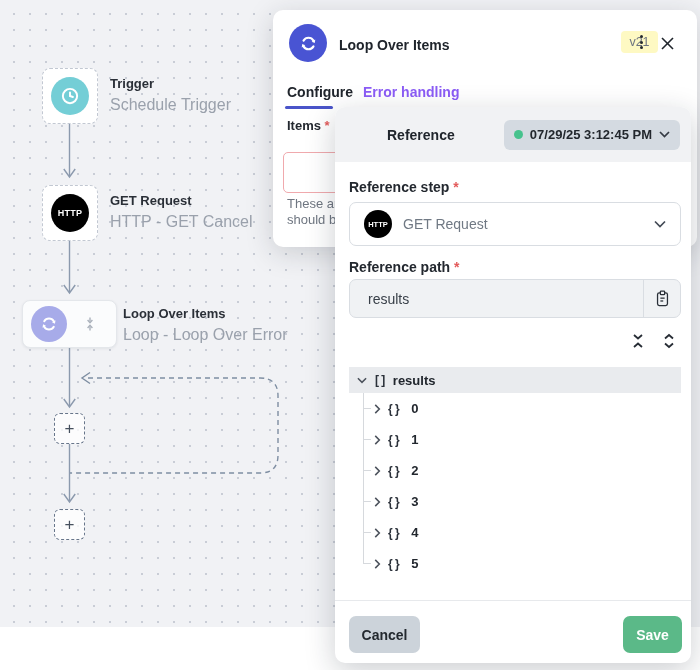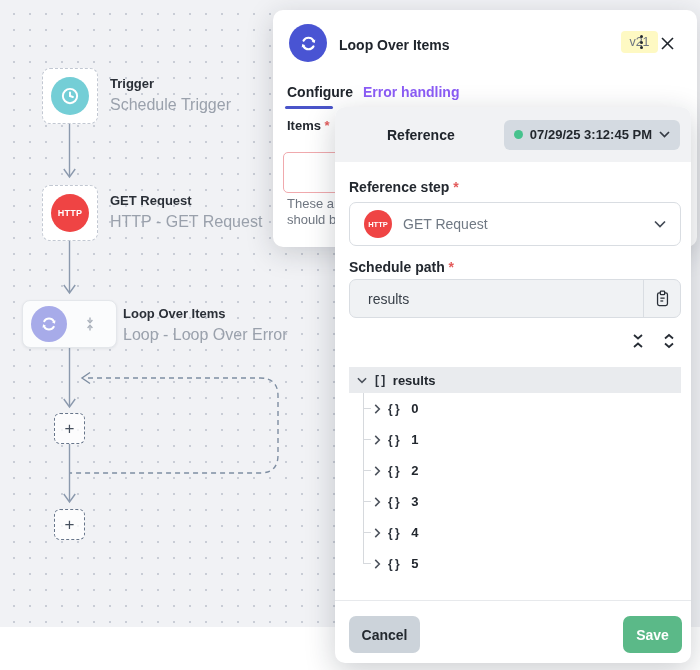--- a/index.html
+++ b/index.html
@@ -15,21 +15,21 @@
   }
   .edges { position: absolute; left: 0; top: 0; z-index: 1; }
 
   .node-box {
     position: absolute; width: 56px; height: 56px; background: #ffffff;
     border: 1.5px dashed #c2c8d2; border-radius: 8px;
     display: flex; align-items: center; justify-content: center; z-index: 1;
   }
   .circle-icon { border-radius: 50%; display: flex; align-items: center; justify-content: center; }
   .teal { background: #74ced6; width: 38px; height: 38px; }
-  .black { background: #ef4444; width: 38px; height: 38px; }
+  .black { background: #000000; width: 38px; height: 38px; }
   .lavender { background: #a7abe9; width: 36px; height: 36px; }
   .indigo { background: #4954d3; width: 38px; height: 38px; }
   .http-txt { color: #fff; font-size: 9px; font-weight: bold; letter-spacing: .2px; }
   .http-sm { color: #fff; font-size: 7.5px; font-weight: bold; }
 
   .node-title { position: absolute; font-size: 13px; font-weight: bold; color: #2a2f37; z-index: 1; white-space: nowrap; }
   .node-sub   { position: absolute; font-size: 16px; color: #9aa1ac; z-index: 1; white-space: nowrap; }
 
   .loop-card {
     position: absolute; left: 22px; top: 300px; width: 95px; height: 48px;
@@ -165,21 +165,21 @@
     </div>
     <div class="node-title" style="left:110px; top:76px;">Trigger</div>
     <div class="node-sub" style="left:110px; top:96px;">Schedule Trigger</div>
 
     <div class="node-box" style="left:42px; top:185px;">
       <div class="circle-icon black">
         <span class="http-txt">HTTP</span>
       </div>
     </div>
     <div class="node-title" style="left:110px; top:193px;">GET Request</div>
-    <div class="node-sub" style="left:110px; top:213px;">HTTP - GET Request</div>
+    <div class="node-sub" style="left:110px; top:213px;">HTTP - GET Cancel</div>
 
     <div class="loop-card">
       <div class="circle-icon lavender" style="margin-left:8px;">
         <svg width="22" height="22" viewBox="0 0 24 24">
           <g stroke="#ffffff" stroke-width="2.2" fill="none" stroke-linecap="round">
             <path d="M6.8 9 A6 6 0 0 1 17.2 9"></path>
             <path d="M17.2 15 A6 6 0 0 1 6.8 15"></path>
           </g>
           <polygon points="18.5,11.6 15.3,10.1 19.1,7.9" fill="#ffffff"></polygon>
           <polygon points="5.5,12.4 8.7,13.9 4.9,16.1" fill="#ffffff"></polygon>
@@ -260,21 +260,21 @@
       <div class="circle-icon black" style="width:28px;height:28px;">
         <span class="http-sm">HTTP</span>
       </div>
       <span class="step-text">GET Request</span>
       <svg class="chev-right" width="12" height="8" viewBox="0 0 12 8" fill="none" stroke="#434a55" stroke-width="1.7">
         <polyline points="1,1.5 6,6.5 11,1.5"></polyline>
       </svg>
     </div>
 
     <div class="fld-label" style="top:152px;">
-      <span>Schedule path</span>
+      <span>Reference path</span>
       <span class="req">*</span>
     </div>
     <div class="path-group">
       <span class="path-value">results</span>
       <div class="clip-seg">
         <svg width="17" height="19" viewBox="0 0 24 26" fill="none" stroke="#2a3038" stroke-width="1.8">
           <rect x="5" y="5" width="14" height="18" rx="2.5"></rect>
           <rect x="9" y="2.5" width="6" height="5" rx="1" fill="#f0f2f4"></rect>
           <line x1="9" y1="12.5" x2="15" y2="12.5"></line>
           <line x1="9" y1="16.5" x2="13" y2="16.5"></line>

